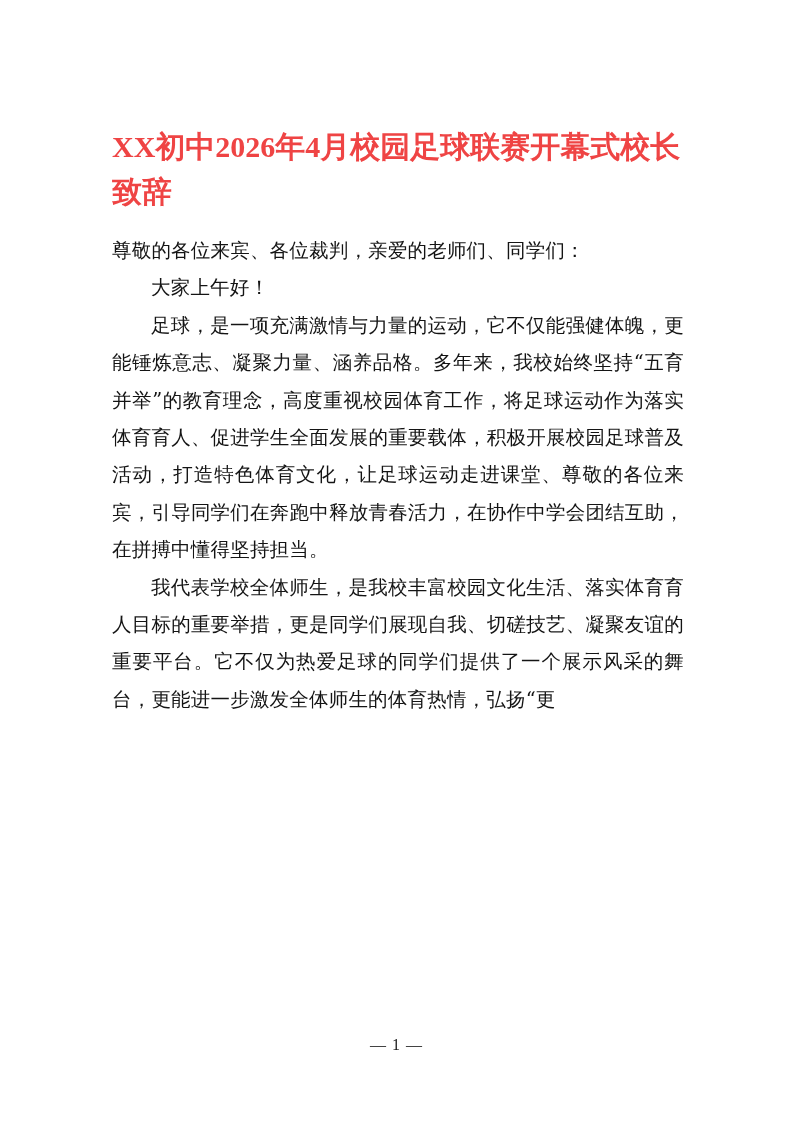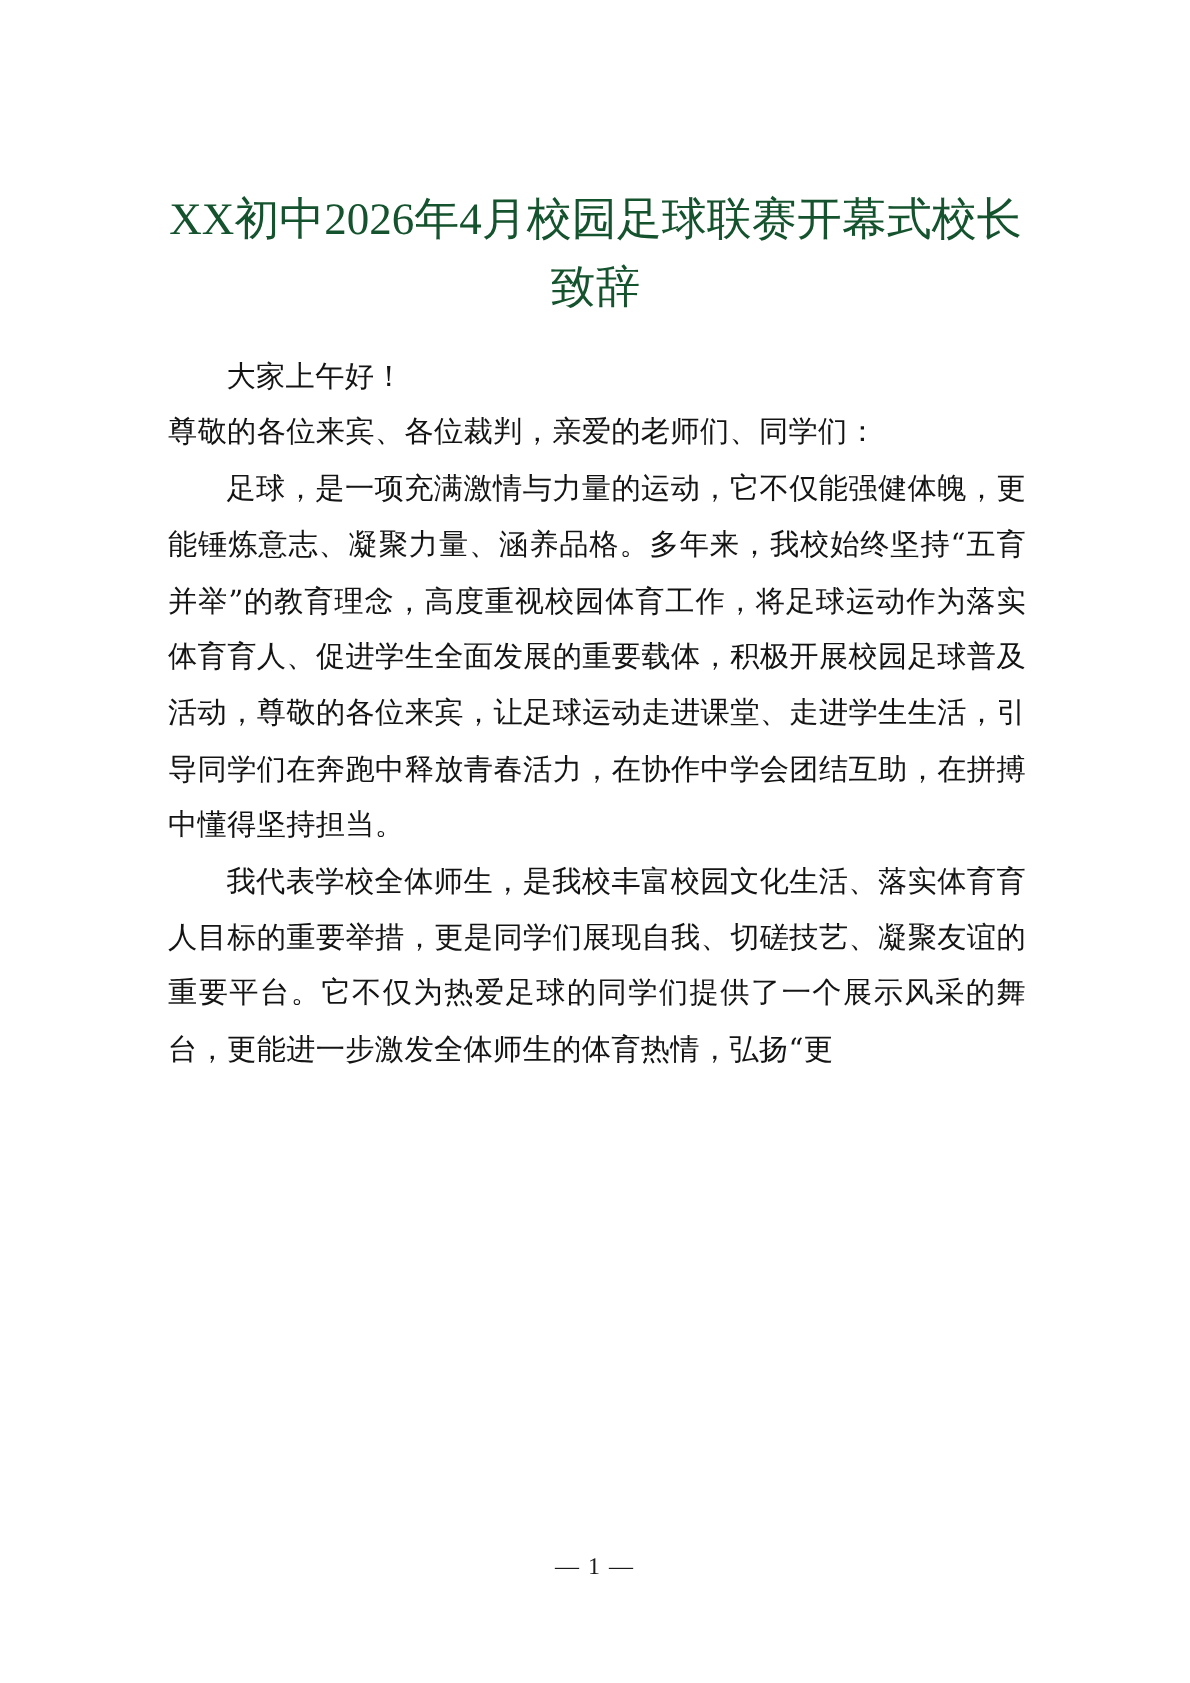--- a/index.html
+++ b/index.html
@@ -22,27 +22,26 @@
     background: #ffffff;
     box-sizing: border-box;
   }
 
   
   .doc-title {
     position: absolute;
     left: 112px;
     top: 104px;
     width: 570px;
-    text-align: center;
     font-family: "Liberation Serif", "DejaVu Serif", serif;
-    font-weight: 400;
+    font-weight: 700;
     font-size: 30px;
     line-height: 45px;
     letter-spacing: 0px;
-    color: #14532d;
+    color: #ef4444;
   }
 
   
   .doc-body {
     position: absolute;
     left: 112px;
     top: 232px;
     width: 572px;
   }
 
@@ -78,26 +77,26 @@
 </style>
 </head>
 <body>
 
 <div class="page">
 
   <h1 class="doc-title">XX初中2026年4月校园足球联赛开幕式校长致辞</h1>
 
   <div class="doc-body">
 
+    <p class="para">尊敬的各位来宾、各位裁判，亲爱的老师们、同学们：</p>
+
     <p class="para indent">大家上午好！</p>
 
-    <p class="para">尊敬的各位来宾、各位裁判，亲爱的老师们、同学们：</p>
 
-
-    <p class="para indent">足球，是一项充满激情与力量的运动，它不仅能强健体魄，更能锤炼意志、凝聚力量、涵养品格。多年来，我校始终坚持“五育并举”的教育理念，高度重视校园体育工作，将足球运动作为落实体育育人、促进学生全面发展的重要载体，积极开展校园足球普及活动，尊敬的各位来宾，让足球运动走进课堂、走进学生生活，引导同学们在奔跑中释放青春活力，在协作中学会团结互助，在拼搏中懂得坚持担当。</p>
+    <p class="para indent">足球，是一项充满激情与力量的运动，它不仅能强健体魄，更能锤炼意志、凝聚力量、涵养品格。多年来，我校始终坚持“五育并举”的教育理念，高度重视校园体育工作，将足球运动作为落实体育育人、促进学生全面发展的重要载体，积极开展校园足球普及活动，打造特色体育文化，让足球运动走进课堂、尊敬的各位来宾，引导同学们在奔跑中释放青春活力，在协作中学会团结互助，在拼搏中懂得坚持担当。</p>
 
     <p class="para indent">我代表学校全体师生，是我校丰富校园文化生活、落实体育育人目标的重要举措，更是同学们展现自我、切磋技艺、凝聚友谊的重要平台。它不仅为热爱足球的同学们提供了一个展示风采的舞台，更能进一步激发全体师生的体育热情，弘扬“更</p>
 
   </div>
 
   <div class="page-footer">— 1 —</div>
 
 </div>
 
 </body></html>

